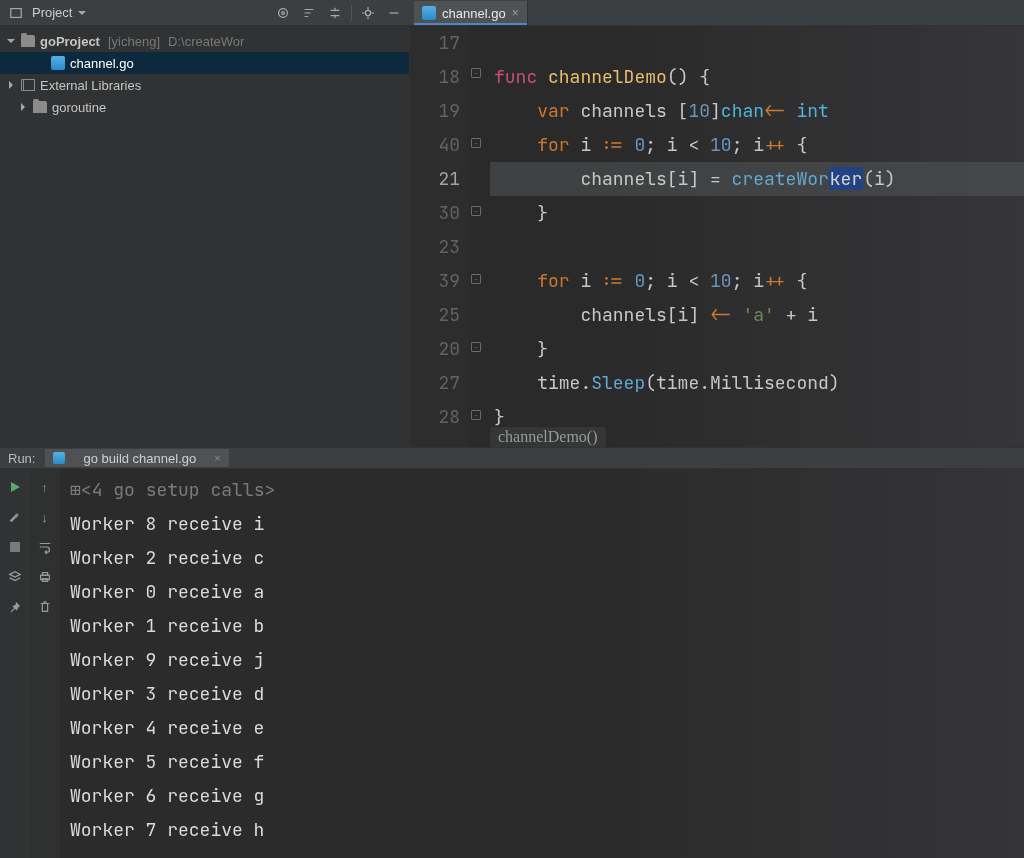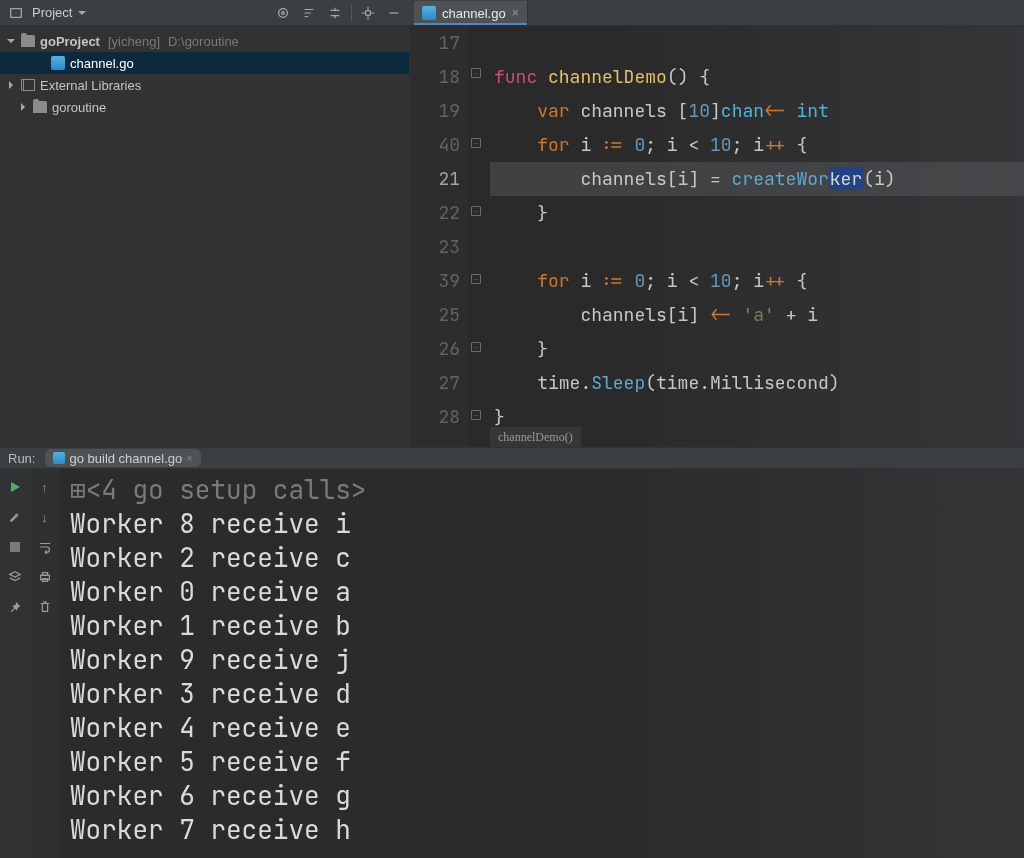--- a/index.html
+++ b/index.html
@@ -58,34 +58,34 @@
   .code .line{height:34px; padding-left:4px;}
   .code .line.hl{background:rgba(90,93,96,0.45)}
   .kw{color:#cc7832}
   .kw2{color:#c94d78}
   .fn{color:#e8bf6a}
   .num{color:#6897bb}
   .typ{color:#4fb3d9}
   .call{color:#5fa9d0}
   .str{color:#6a8759}
   .sel{background:#214283;color:#d5d5d5;padding:0 1px;border-radius:1px}
-  .breadcrumb{position:absolute;bottom:0;left:80px;height:20px;font-size:12px;font-family:"Segoe UI";color:#9a9a9a;display:flex;align-items:center;background:rgba(60,63,65,0.6);padding:0 8px;border-radius:2px}
+  .breadcrumb{position:absolute;bottom:0;left:80px;height:20px;font-size:16px;font-family:"Segoe UI";color:#9a9a9a;display:flex;align-items:center;background:rgba(60,63,65,0.6);padding:0 8px;border-radius:2px}
   
   
   .run-hdr { grid-column:1 / span 2; grid-row:3; background:#3c3f41; display:flex; align-items:center; padding:0 8px; gap:10px; border-top:1px solid #323232; border-bottom:1px solid #323232;}
-  .run-hdr .rtab{display:flex;align-items:center;gap:4px;background:#4e5254;height:18px;padding:0 8px;color:#cfcfcf;border-radius:6px}
+  .run-hdr .rtab{display:flex;align-items:center;gap:18px;background:#4e5254;height:18px;padding:0 8px;color:#cfcfcf;border-radius:0}
   .run-hdr .rclose{color:#8a8a8a;font-size:11px;cursor:pointer}
 
   
   .run-panel { grid-column:1 / span 2; grid-row:4; display:flex; background:rgba(43,43,43,0.55);}
   .run-gutter{width:30px;display:flex;flex-direction:column;align-items:center;gap:14px;padding-top:10px;border-right:1px solid #323232;background:rgba(60,63,65,0.4)}
   .run-gutter2{width:30px;display:flex;flex-direction:column;align-items:center;gap:14px;padding-top:10px;border-right:1px solid #323232;background:rgba(60,63,65,0.25)}
   .g-ic{width:16px;height:16px;display:flex;align-items:center;justify-content:center;color:#9a9a9a;cursor:pointer}
   .g-ic.play{color:#59a869}
-  .console{flex:1; font-family:"JetBrains Mono","Consolas",monospace; font-size:26px; line-height:34px; color:#dadada; padding:4px 10px; white-space:pre;}
+  .console{flex:1; font-family:"JetBrains Mono","Consolas",monospace; font-size:18px; line-height:34px; color:#dadada; padding:4px 10px; white-space:pre;}
   .console .dim{color:#7a7a7a}
 
   .chev::before{content:"";display:inline-block;border:4px solid transparent}
   .chev.down::before{border-top-color:#a7a7a7;transform:translateY(2px)}
   .chev.right::before{border-left-color:#a7a7a7;transform:translateX(2px)}
 </style>
 </head>
 <body>
 
 <div class="app">
@@ -139,21 +139,21 @@
   </div>
 
   <div class="tree">
     <div class="node">
       <span class="arrow chev down"></span>
       <span class="ic">
           <span class="fold-ic"></span>
         </span>
       <span class="lbl"><b>goProject</b></span>
       <span class="extra">[yicheng]</span>
-      <span class="extra">D:\goroutine</span>
+      <span class="extra">D:\createWor</span>
     </div>
     <div class="node ind2 selected">
       <span class="arrow"></span>
       <span class="ic">
           <span class="go-ic"></span>
         </span>
       <span class="lbl">channel.go</span>
     </div>
     <div class="node">
       <span class="arrow chev right"></span>
@@ -171,25 +171,25 @@
     </div>
   </div>
 
   <div class="editor">
     <div class="gutter" id="gutter">
         <div>17</div>
         <div>18</div>
         <div>19</div>
         <div>40</div>
         <div class="hot">21</div>
-        <div>22</div>
+        <div>30</div>
         <div>23</div>
         <div>39</div>
         <div>25</div>
-        <div>26</div>
+        <div>20</div>
         <div>27</div>
         <div>28</div>
       </div>
     <div class="fold-col">
       <div class="m" style="top:42px">−</div>
       <div class="m" style="top:112px">−</div>
       <div class="m" style="top:180px">−</div>
       <div class="m" style="top:248px">−</div>
       <div class="m" style="top:316px">−</div>
       <div class="m" style="top:384px">−</div>

